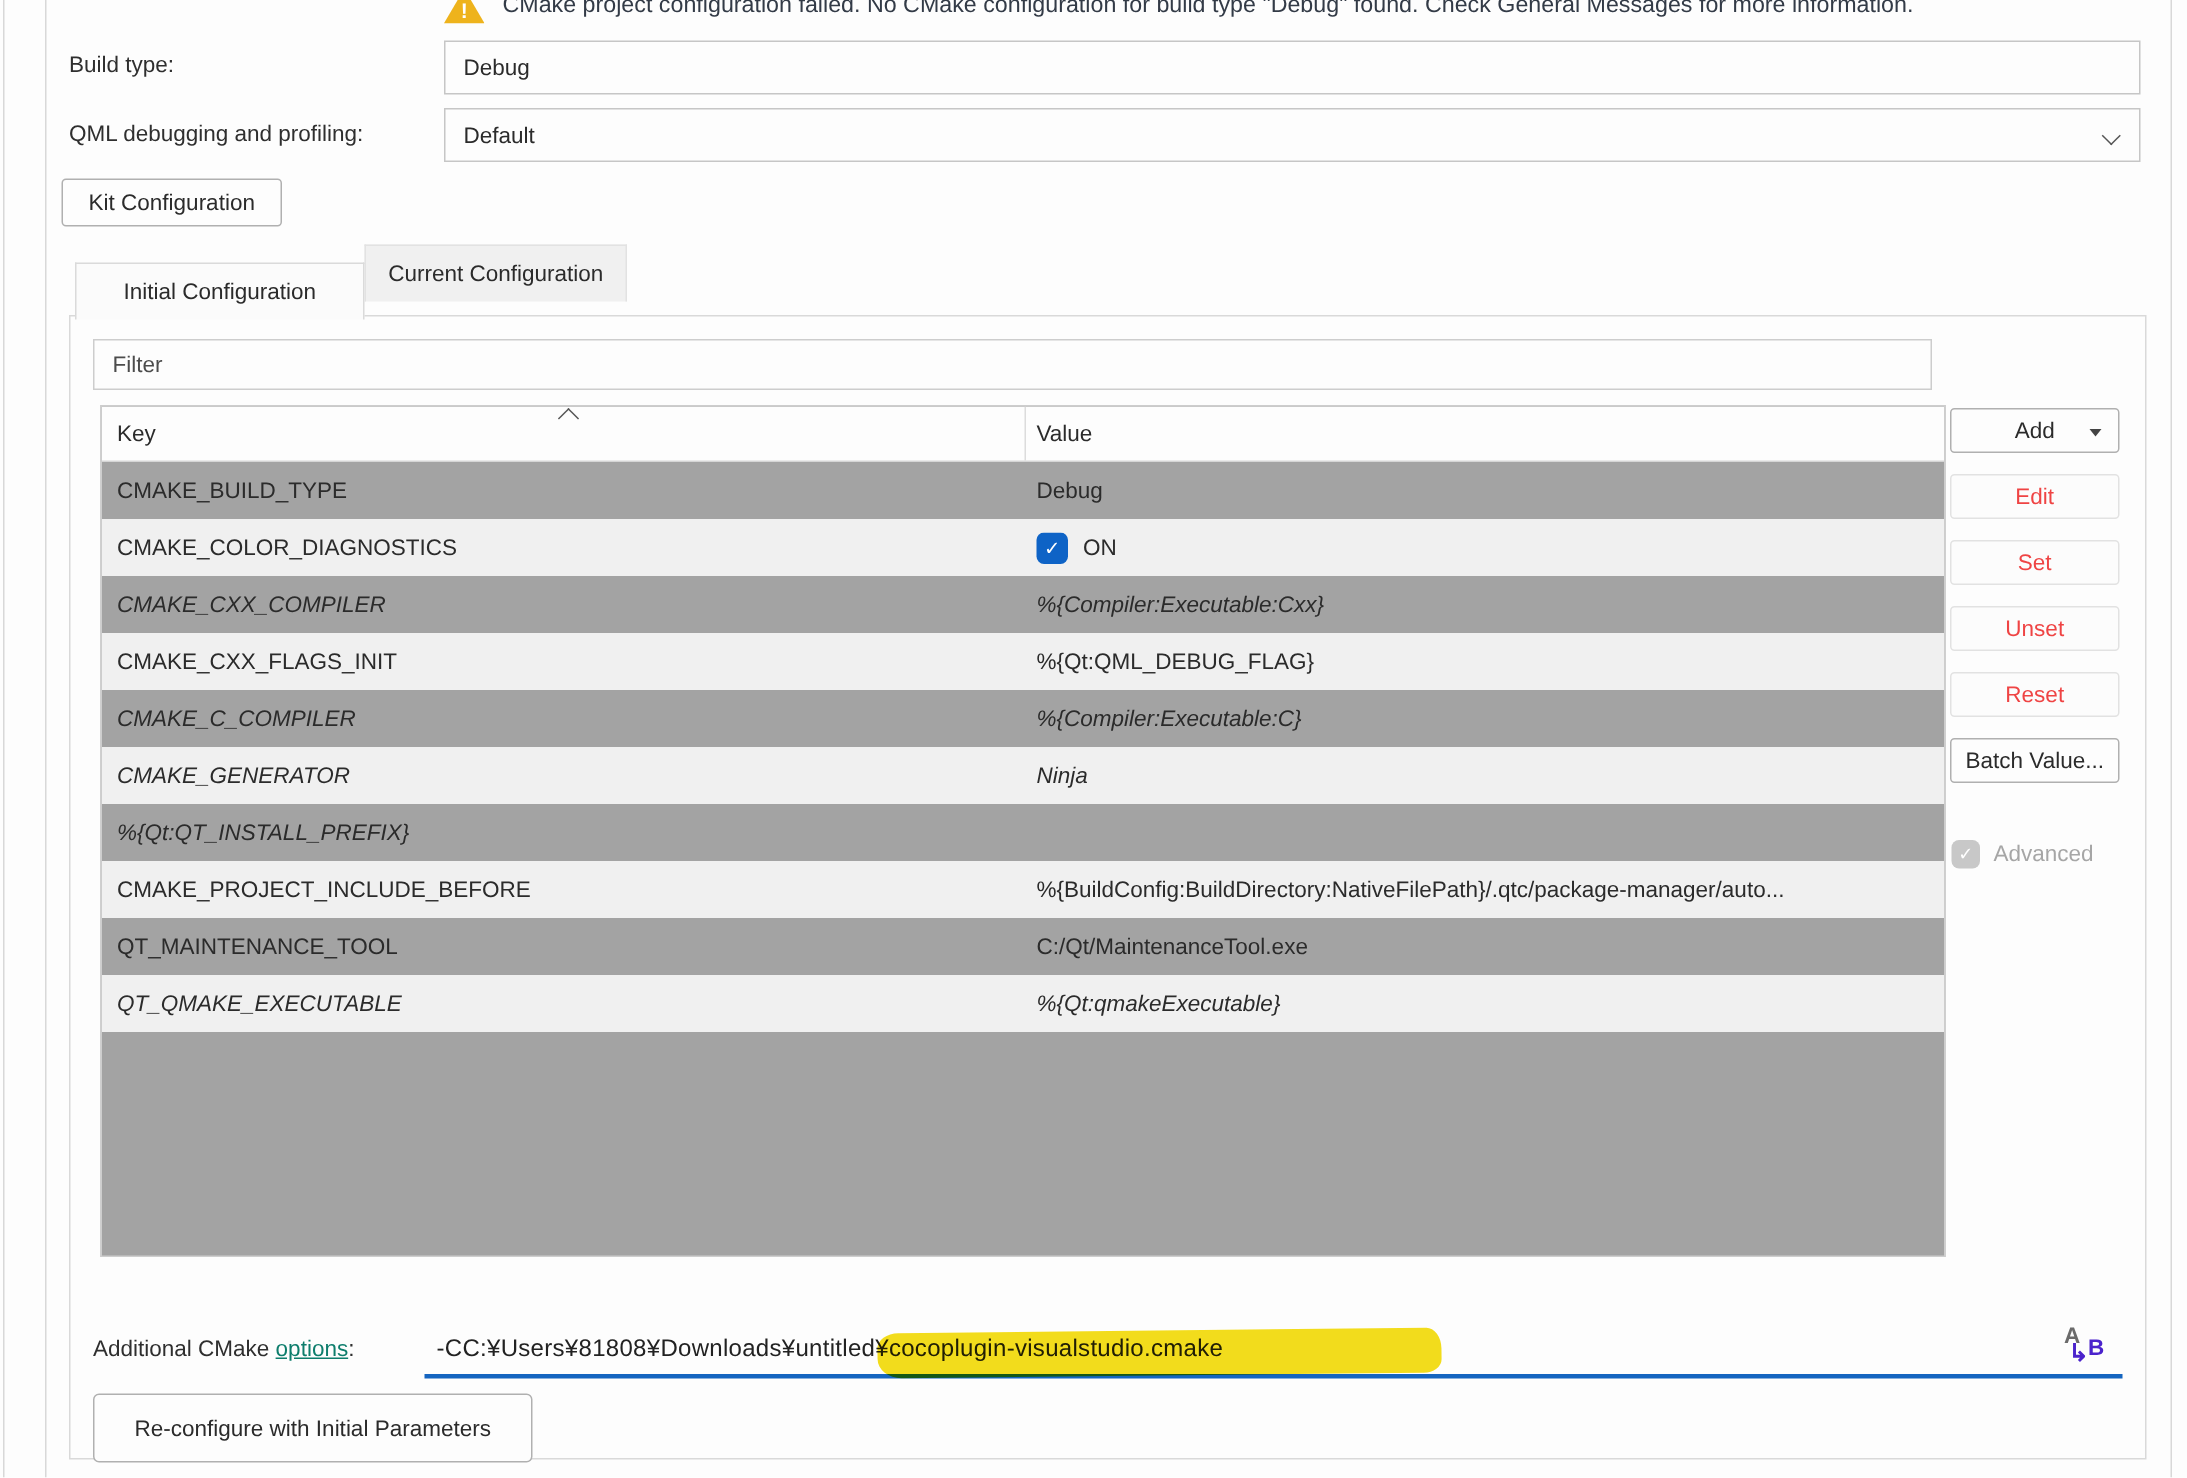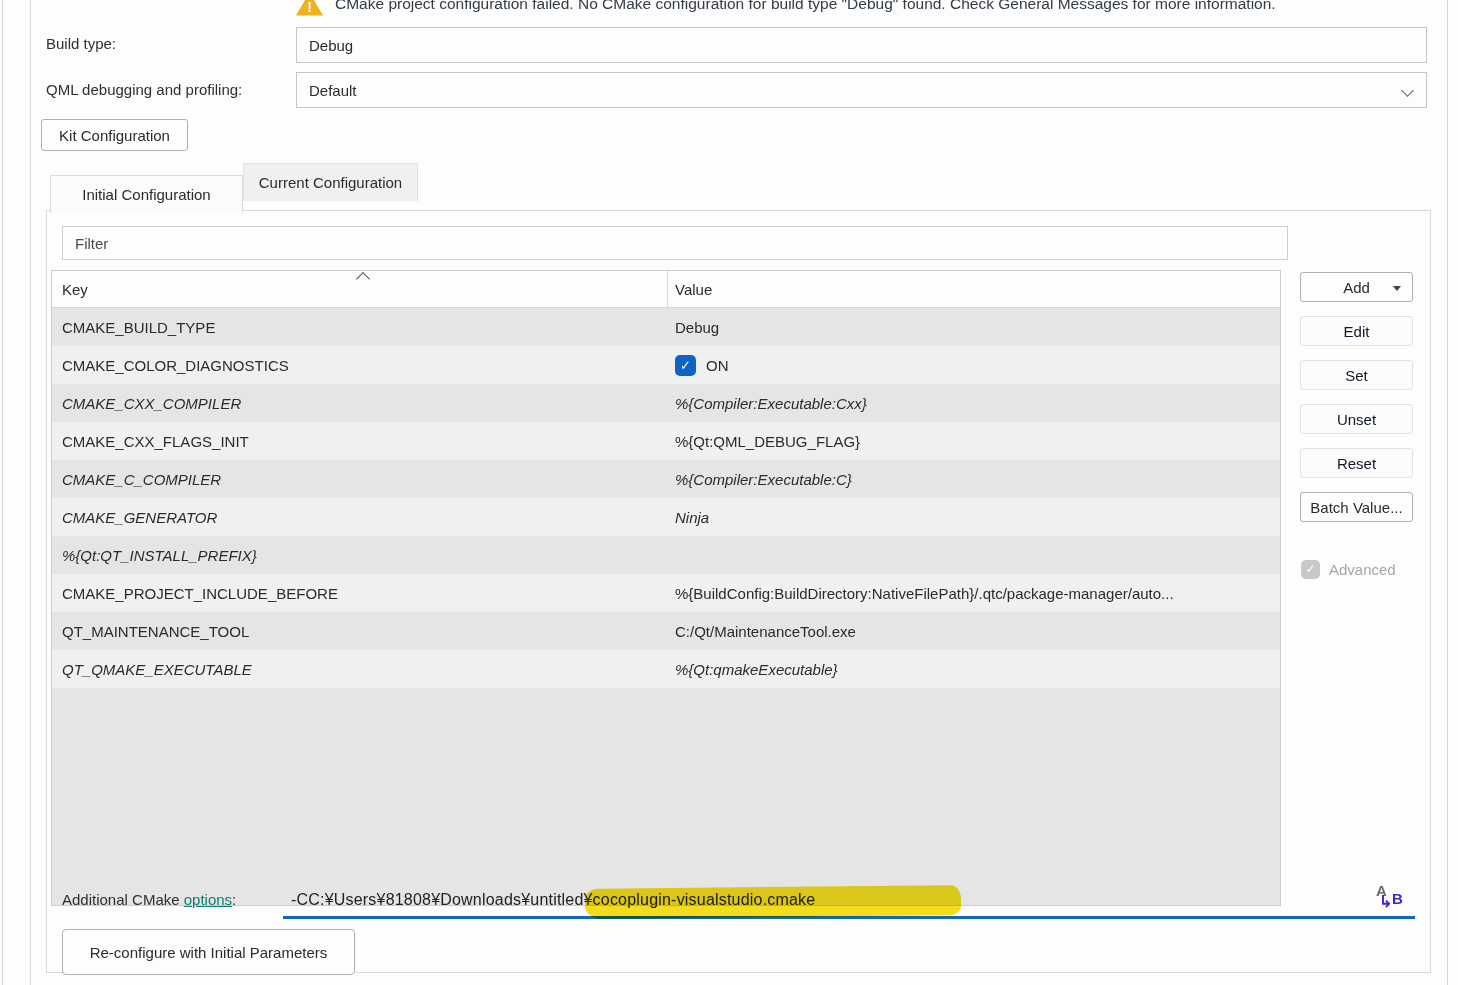--- a/index.html
+++ b/index.html
@@ -28,37 +28,37 @@
   .tab{position:absolute;top:163px;height:38px;box-sizing:border-box;display:flex;align-items:center;justify-content:center;font-size:15px;color:#2b2b2b;}
   .tab.sel{background:#fbfbfb;border:1px solid #dadada;border-bottom:none;z-index:2;margin-top:12px;}
   .tab.unsel{background:#f0f0f0;border:1px solid #e2e2e2;border-bottom:none;}
 
   
   .panel{position:absolute;left:46px;top:210px;width:1385px;height:763px;border:1px solid #d9d9d9;background:#fdfdfd;box-sizing:border-box;}
 
   .filter{position:absolute;left:62px;top:226px;width:1226px;height:34px;border:1px solid #cdcdcd;background:#fdfdfd;box-sizing:border-box;display:flex;align-items:center;padding-left:12px;color:#4c4c4c;}
 
   
-  .table{position:absolute;left:51px;top:270px;width:1230px;height:636px;border:1px solid #cdcdcd;background:#e5e5e5;box-sizing:border-box;overflow:hidden;}
+  .table{position:absolute;left:67px;top:270px;width:1230px;height:568px;border:1px solid #cdcdcd;background:#a3a3a3;box-sizing:border-box;overflow:hidden;}
   .thead{position:absolute;left:0;top:0;width:100%;height:37px;border-bottom:1px solid #d5d5d5;box-sizing:border-box;background:#fdfdfd;}
   .thead .hdiv{position:absolute;left:615px;top:0;width:1px;height:36px;background:#dcdcdc;}
   .th-key{position:absolute;left:10px;top:0;line-height:37px;}
   .th-val{position:absolute;left:623px;top:0;line-height:37px;}
   .sort{position:absolute;left:306px;top:3px;width:9px;height:9px;border-left:1.5px solid #555;border-top:1.5px solid #555;transform:rotate(45deg);}
   .trow{position:absolute;left:0;width:1228px;height:38px;display:flex;align-items:center;}
   .trow.alt{background:#f0f0f0;}
   .cell{overflow:hidden;white-space:nowrap;font-size:15px;color:#2b2b2b;}
   .cell.key{width:613px;padding-left:10px;box-sizing:border-box;flex:none;}
   .cell.val{flex:1;padding-left:10px;box-sizing:border-box;display:flex;align-items:center;gap:10px;}
   .trow.it .cell{font-style:italic;}
   .cbox{width:21px;height:21px;border-radius:5px;background:#0e63c6;color:#fff;font-size:13px;line-height:21px;text-align:center;flex:none;}
 
   
   .sidebtn{position:absolute;left:1300px;width:113px;height:30px;}
-  .sidebtn.disabled{border-color:#e2e2e2;background:#fcfcfc;color:#0f172a;}
+  .sidebtn.disabled{border-color:#e2e2e2;background:#fcfcfc;color:#ef4444;}
   .add-caret{position:absolute;right:11px;top:13px;width:0;height:0;border-left:4px solid transparent;border-right:4px solid transparent;border-top:5px solid #444;}
   .adv{position:absolute;left:1301px;top:560px;display:flex;align-items:center;gap:9px;color:#a6a6a6;font-size:15px;}
   .adv .cb{width:19px;height:19px;border-radius:5px;background:#c8c8c8;color:#fff;font-size:12px;line-height:19px;text-align:center;}
 
   
   .opts-label{position:absolute;left:62px;top:891px;font-size:15px;color:#2f2f2f;}
   .opts-label a{color:#0d7d6c;text-decoration:underline;}
   .opts-input{position:absolute;left:283px;top:884px;width:1132px;height:35px;border-bottom:3px solid #1565c0;box-sizing:border-box;display:flex;align-items:center;padding-left:8px;font-size:16px;color:#222;letter-spacing:.2px;white-space:nowrap;overflow:hidden;}
   .marker{position:absolute;left:585px;top:887px;width:376px;height:30px;background:#f4dc08;mix-blend-mode:multiply;opacity:.92;transform:rotate(-0.6deg);border-radius:14px 10px 12px 16px / 10px 14px 9px 13px;pointer-events:none;}
   .varbtn{position:absolute;left:1370px;top:883px;width:40px;height:33px;background:#fdfdfd;}

